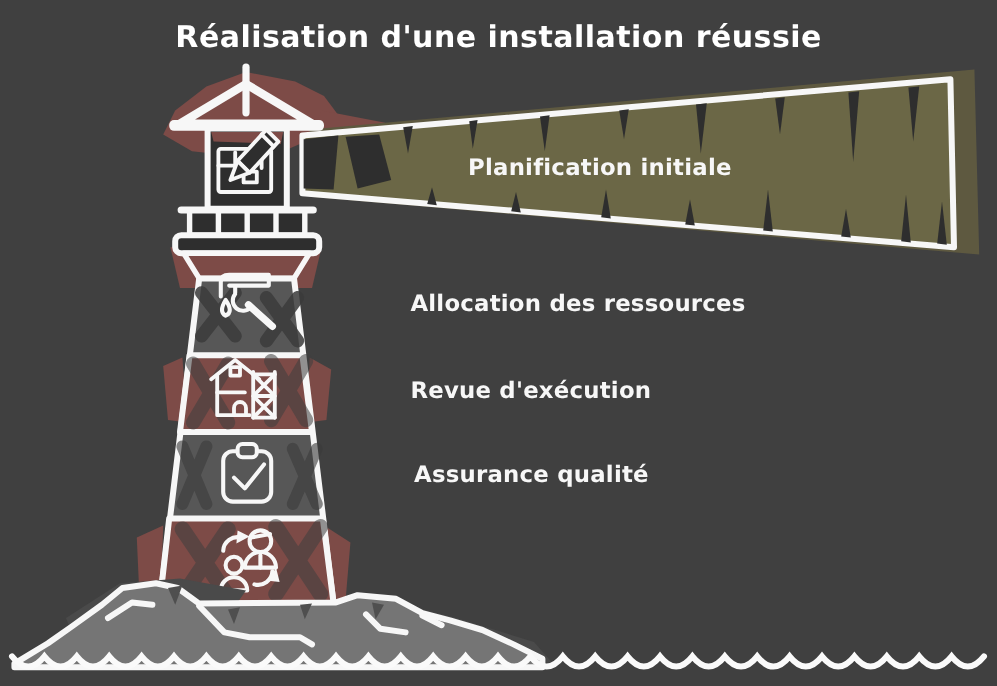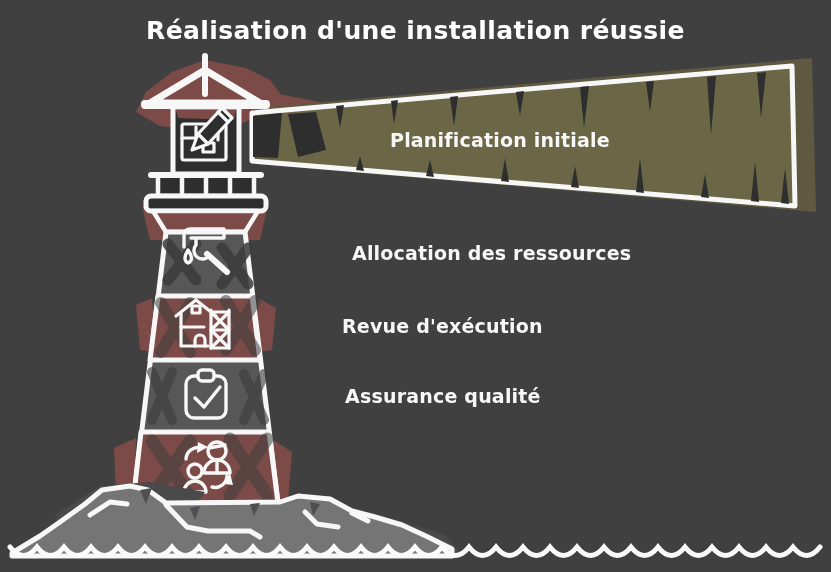--- a/index.html
+++ b/index.html
@@ -10,21 +10,21 @@
   .title{
     position:absolute;top:16px;left:0;width:100%;text-align:center;margin:0;
     color:#ffffff;font-size:25px;font-weight:800;letter-spacing:.4px;
   }
   .scene{position:absolute;left:0;top:0;width:831px;height:572px;}
   .label{
     position:absolute;color:#f7f7f7;font-size:19px;font-weight:600;
     letter-spacing:.2px;white-space:nowrap;
   }
   .lbl-beam{left:342px;top:129px;margin-left:48px;}
-  .lbl-1{left:352px;top:242px;text-align:center;}
+  .lbl-1{left:342px;top:242px;text-align:center;}
   .lbl-2{left:342px;top:315px;}
   .lbl-3{left:345px;top:385px;}
   .lbl-4{left:342px;top:456px;}
 </style>
 </head>
 <body>
 
 <div class="canvas">
 
   <h1 class="title">Réalisation d'une installation réussie</h1>

